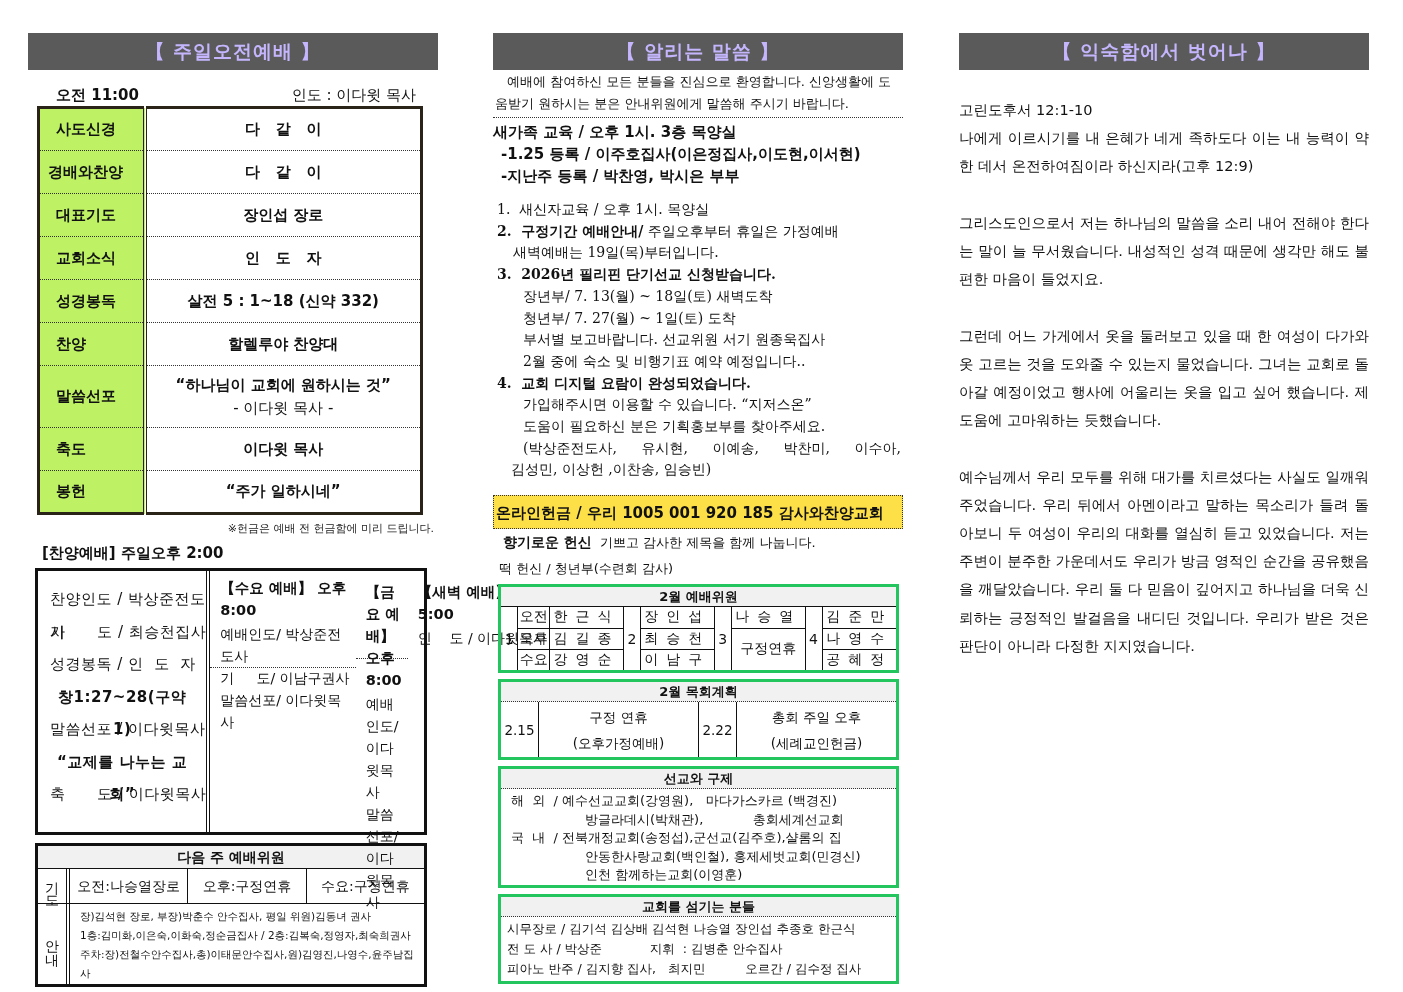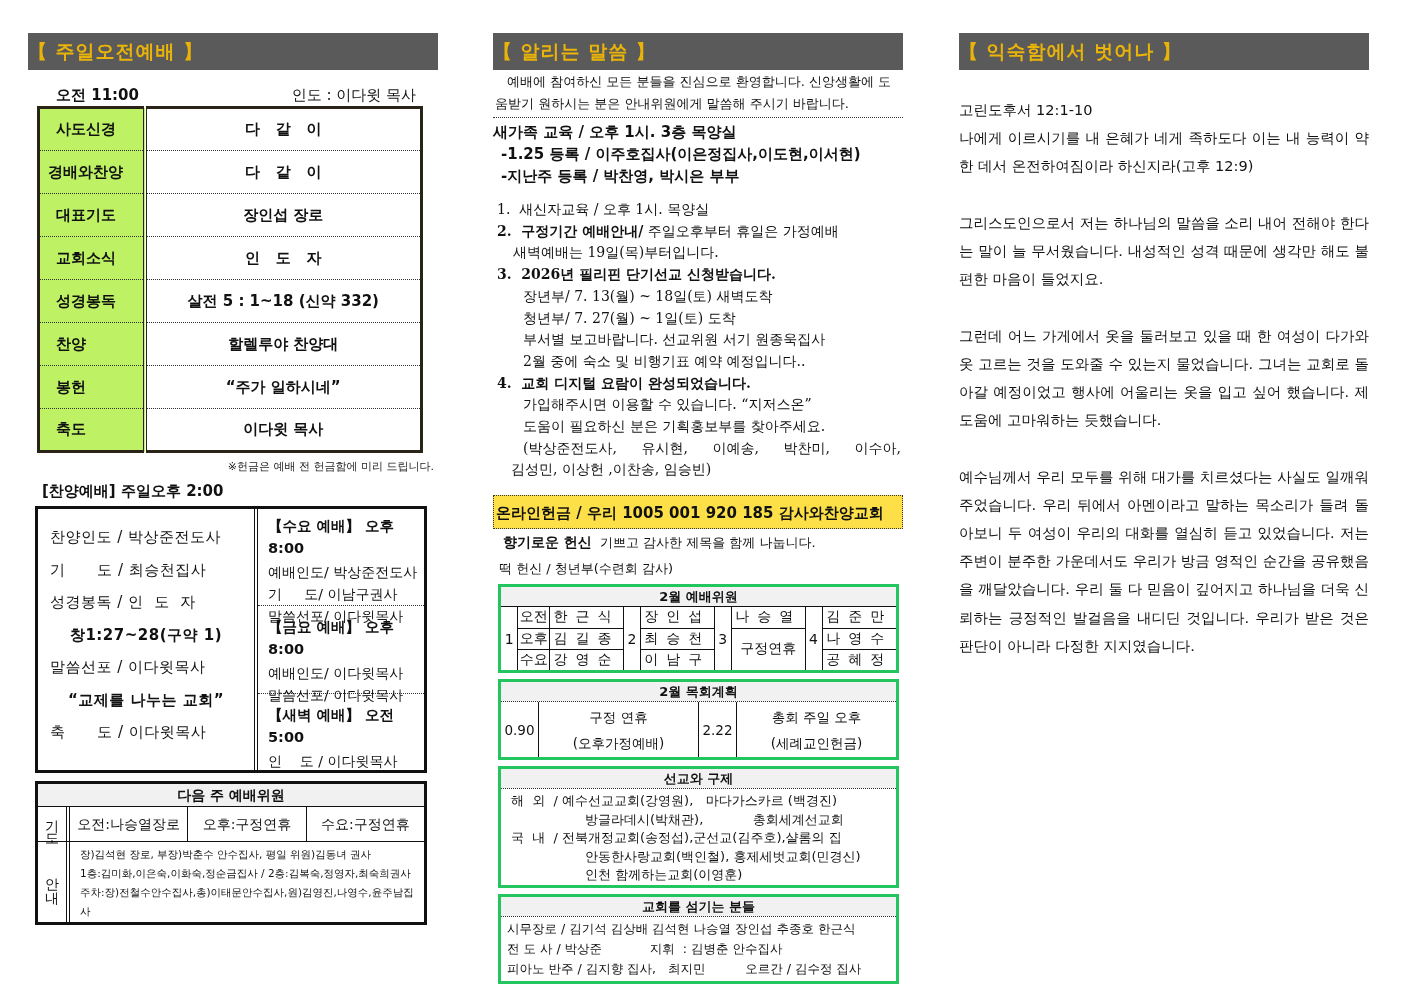--- a/index.html
+++ b/index.html
@@ -7,39 +7,39 @@
     width: 1403px; height: 992px; background: #ffffff; position: relative;
     font-family: "DejaVu Sans", "Liberation Sans", sans-serif; color: #111;
     overflow: hidden;
   }
   .col { position: absolute; top: 33px; }
   .col1 { left: 28px; width: 410px; }
   .col2 { left: 493px; width: 410px; }
   .col3 { left: 959px; width: 410px; }
 
   .banner {
-    background: #5a5a5a; color: #eab308; 
+    background: #5a5a5a; color: #c4b5fd; text-align: center;
     height: 37px; line-height: 37px; font-size: 19px; font-weight: bold; letter-spacing: 1px;
   }
 
   
   .time-row { display: flex; justify-content: space-between; margin-top: 14px; font-size: 15px; padding: 0 22px 0 28px; height: 22px; line-height: 22px; }
   .time-row .b { font-weight: bold; }
   table.order { border-collapse: collapse; margin-left: 9px; width: 386px; border: 3px solid #2a2418; }
   table.order td { font-size: 15px; font-weight: bold; height: 43px; border-bottom: 1px dotted #333; text-align: center; }
   table.order td.lab { background: #bef264; width: 106px; border-right: 4px double #2a2418; text-align: justify; text-align-last: justify; padding: 0 16px; }
   table.order tr:last-child td { border-bottom: none; }
   table.order tr.tall td { height: 62px; }
   .note { font-size: 11px; text-align: right; margin: 6px 4px 0 0; color:#222; }
   .sub-head { font-size: 15px; font-weight: bold; margin: 8px 0 0 14px; height: 24px; }
   .praise-box { margin-left: 7px; width: 392px; height: 267px; border: 3px solid #111; display: flex; }
   .praise-left { width: 220px; border-right: 4px double #111; padding: 12px 0 0 12px; font-size: 15px; }
   .praise-left div { height: 32.5px; line-height: 32.5px; letter-spacing: 0.5px; }
   .praise-left .c { text-align: center; font-weight: bold; padding-right: 12px; }
-  .praise-right { flex: 1; display: flex; flex-direction: column; }
+  .praise-right { flex: 1; display: flex; flex-direction: row; }
   .praise-right .blk { border-bottom: 1px dotted #333; padding: 6px 6px 0 10px; font-size: 14px; }
   .praise-right .blk:last-child { border-bottom: none; }
   .praise-right .blk .h { font-weight: bold; font-size: 14.5px; margin-bottom: 2px; }
   .praise-right .blk div { line-height: 22px; }
   .next-box { margin-left: 7px; width: 392px; border: 3px solid #111; margin-top: 8px; }
   .next-head { background: #f1f1f1; text-align: center; font-weight: bold; font-size: 14px; height: 23px; line-height: 23px; border-bottom: 1px solid #111; }
   .next-row { display: flex; border-bottom: 1px solid #111; }
   .next-row:last-child { border-bottom: none; }
   .next-side { width: 32px; border-right: 4px double #111; font-size: 14px; text-align: center; display: flex; align-items: center; justify-content: center; line-height: 15px; }
   .next-cells { flex: 1; display: flex; }
@@ -112,27 +112,34 @@
           <td style="white-space:pre">인   도   자</td>
         </tr>
     <tr>
           <td class="lab">성경봉독</td>
           <td>살전 5 : 1~18 (신약 332)</td>
         </tr>
     <tr>
           <td class="lab">찬양</td>
           <td>할렐루야 찬양대</td>
         </tr>
+    <tr class="tall">
+          <td class="lab">말씀선포</td>
+          <td>
+            <div>“하나님이 교회에 원하시는 것”</div>
+            <div style="font-weight:normal;margin-top:4px">- 이다윗 목사 -</div>
+          </td>
+        </tr>
+    <tr>
+          <td class="lab">축도</td>
+          <td>이다윗 목사</td>
+        </tr>
     <tr>
           <td class="lab">봉헌</td>
           <td>“주가 일하시네”</td>
-        </tr>
-    <tr>
-          <td class="lab">축도</td>
-          <td>이다윗 목사</td>
         </tr>
   </tbody>
     </table>
   <div class="note">※헌금은 예배 전 헌금함에 미리 드립니다.</div>
   <div class="sub-head">[찬양예배] 주일오후 2:00</div>
 
   <div class="praise-box">
     <div class="praise-left">
       <div>찬양인도 / 박상준전도사</div>
       <div style="white-space:pre">기      도 / 최승천집사</div>
@@ -245,21 +252,21 @@
         <td class="nm2">이남구</td>
         <td class="nm2" style="border-right:none">공혜정</td>
       </tr>
     </tbody>
       </table>
   </div>
 
   <div class="box2">
     <div class="hd dot">2월 목회계획</div>
     <div class="plan">
-      <div class="d">0.90</div>
+      <div class="d">2.15</div>
       <div class="t">
           <div>구정 연휴</div>
           <div>(오후가정예배)</div>
         </div>
       <div class="d" style="border-left:none">2.22</div>
       <div class="t">
           <div>총회 주일 오후</div>
           <div>(세례교인헌금)</div>
         </div>
     </div>

